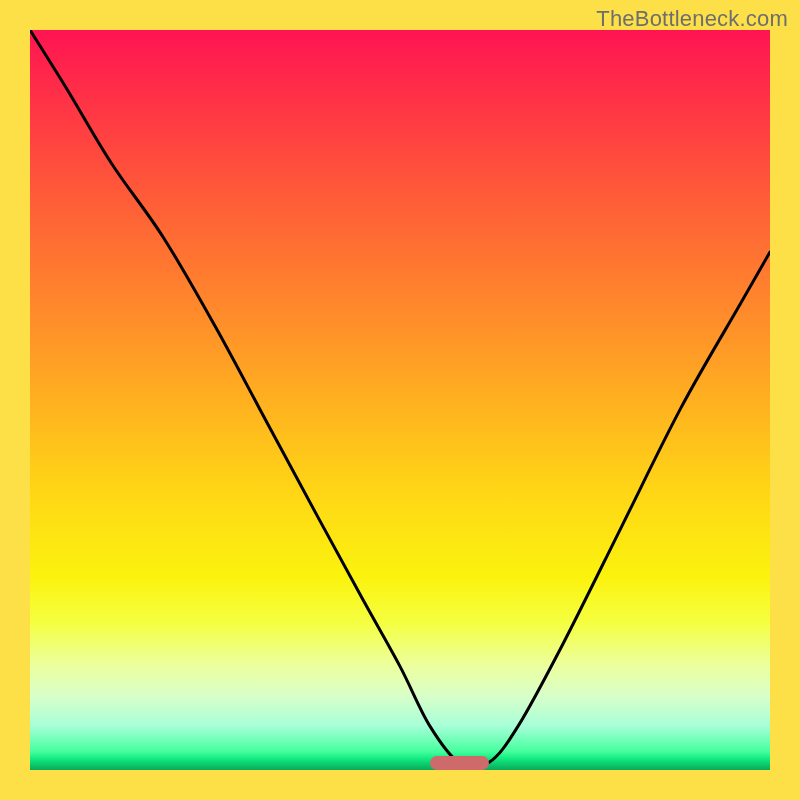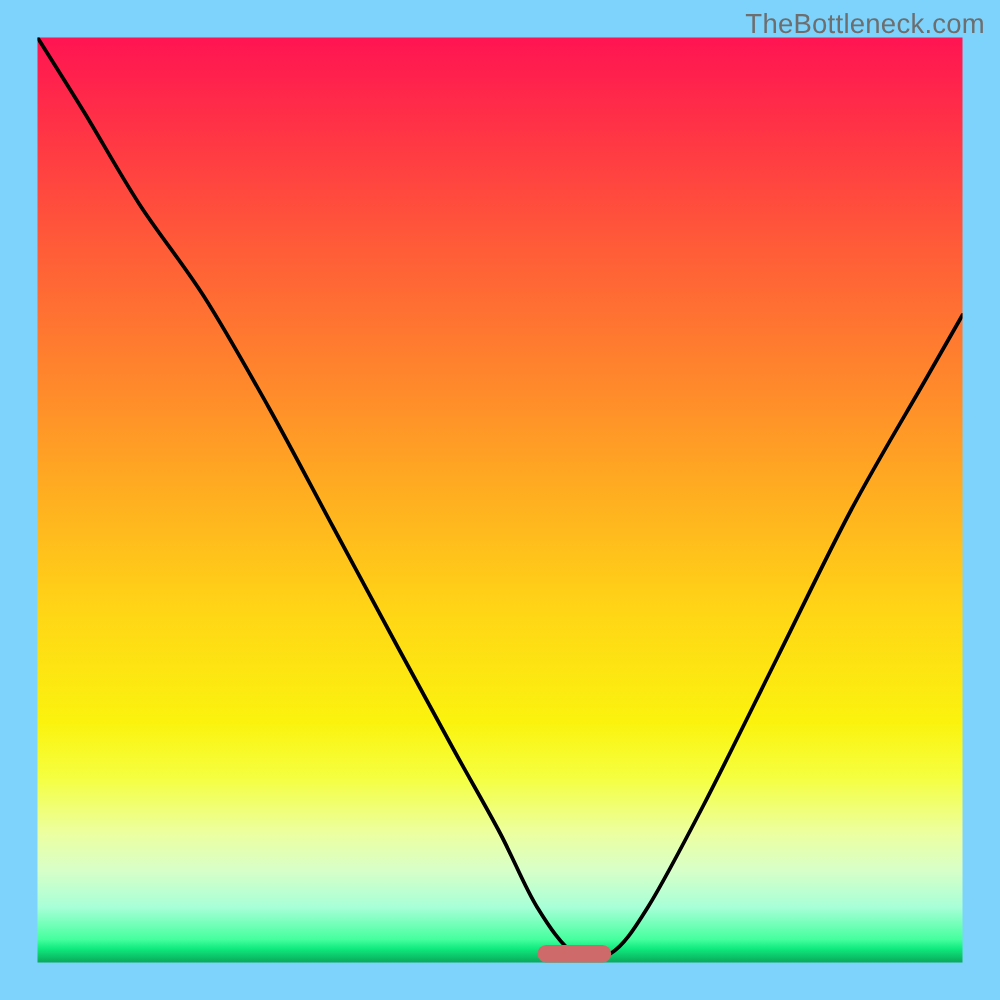--- a/index.html
+++ b/index.html
@@ -7,21 +7,21 @@
     padding: 0;
     width: 800px;
     height: 800px;
     background: #000;
     overflow: hidden;
   }
   .container {
     position: relative;
     width: 800px;
     height: 800px;
-    background: #7dd3fc;
+    background: #fde047;
   }
   .plot-area {
     position: absolute;
     left: 30px;
     top: 30px;
     width: 740px;
     height: 740px;
     background: linear-gradient(to bottom,
       #ff1452 0%,
       #ff3a43 12%,

